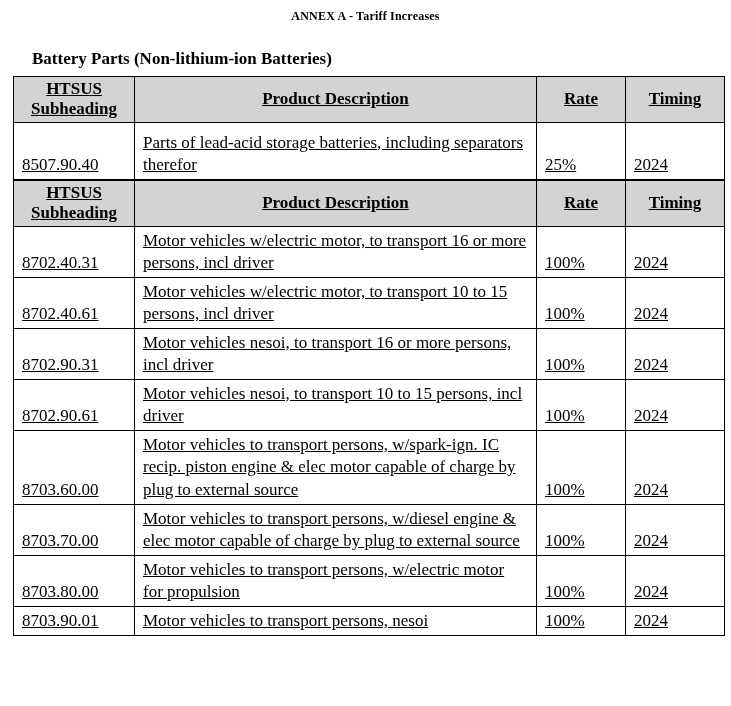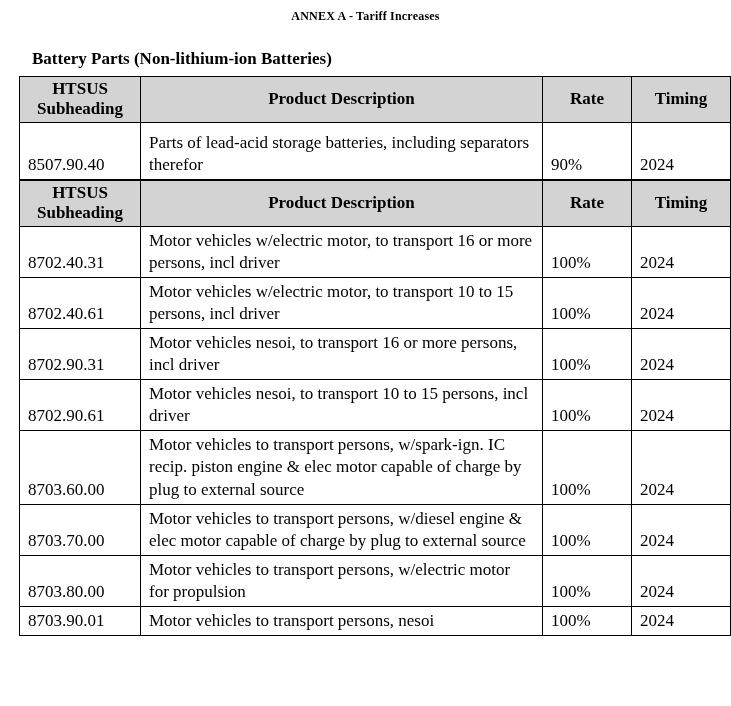--- a/index.html
+++ b/index.html
@@ -23,21 +23,22 @@
     font-weight: bold;
     font-size: 17px;
     margin: 0 0 7px 10px;
   }
   .section-heading.first { margin-top: 25px; margin-left: 32px; }
   .section-heading.second { margin-top: 19px; }
   table {
     border-collapse: collapse;
     table-layout: fixed;
     width: 711px;
-    margin-left: 19px;
+    margin-left: 13px;
+    text-decoration: underline;
   }
   col.c-subheading { width: 121px; }
   col.c-description { width: 402px; }
   col.c-rate { width: 89px; }
   col.c-timing { width: 99px; }
   th, td {
     border: 1.5px solid #000000;
     font-size: 17px;
   }
   th {
@@ -77,21 +78,21 @@
           <th style="background: rgb(211, 211, 211);">HTSUS Subheading</th>
           <th style="background: rgb(211, 211, 211);">Product Description</th>
           <th style="background: rgb(211, 211, 211);">Rate</th>
           <th style="background: rgb(211, 211, 211);">Timing</th>
         </tr>
       </thead>
       <tbody>
           <tr>
             <td>8507.90.40</td>
             <td>Parts of lead-acid storage batteries, including separators therefor</td>
-            <td>90%</td>
+            <td>25%</td>
             <td>2024</td>
           </tr>
         </tbody>
     </table>
   </div>
 
   <div class="section">
     <table class="table-ev">
       <colgroup>
         <col class="c-subheading">

